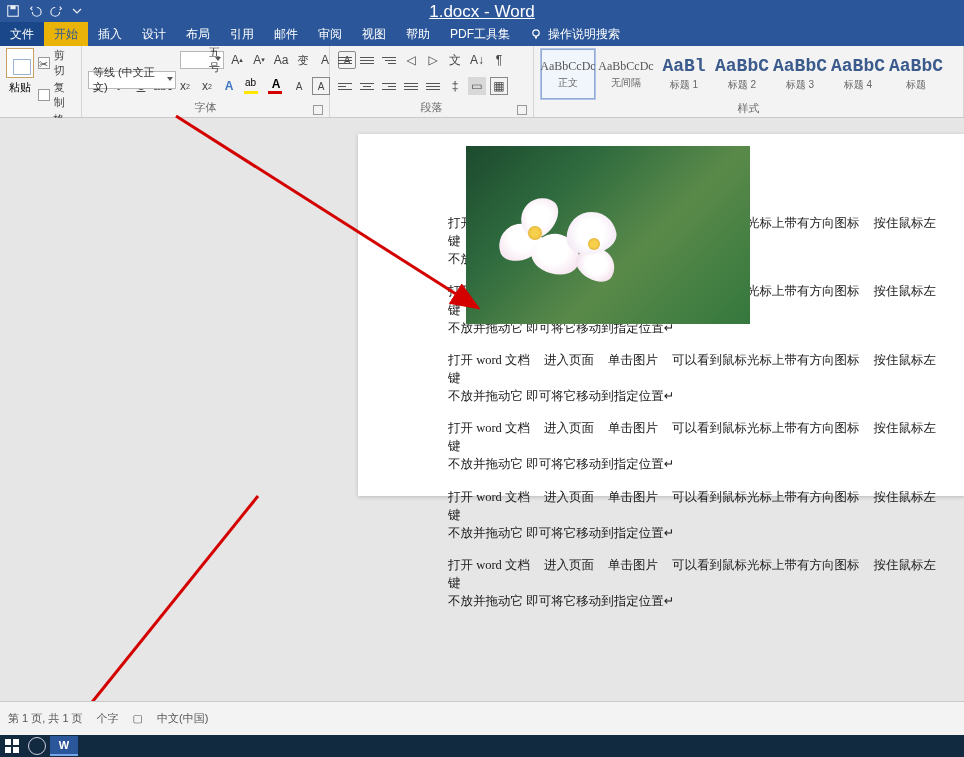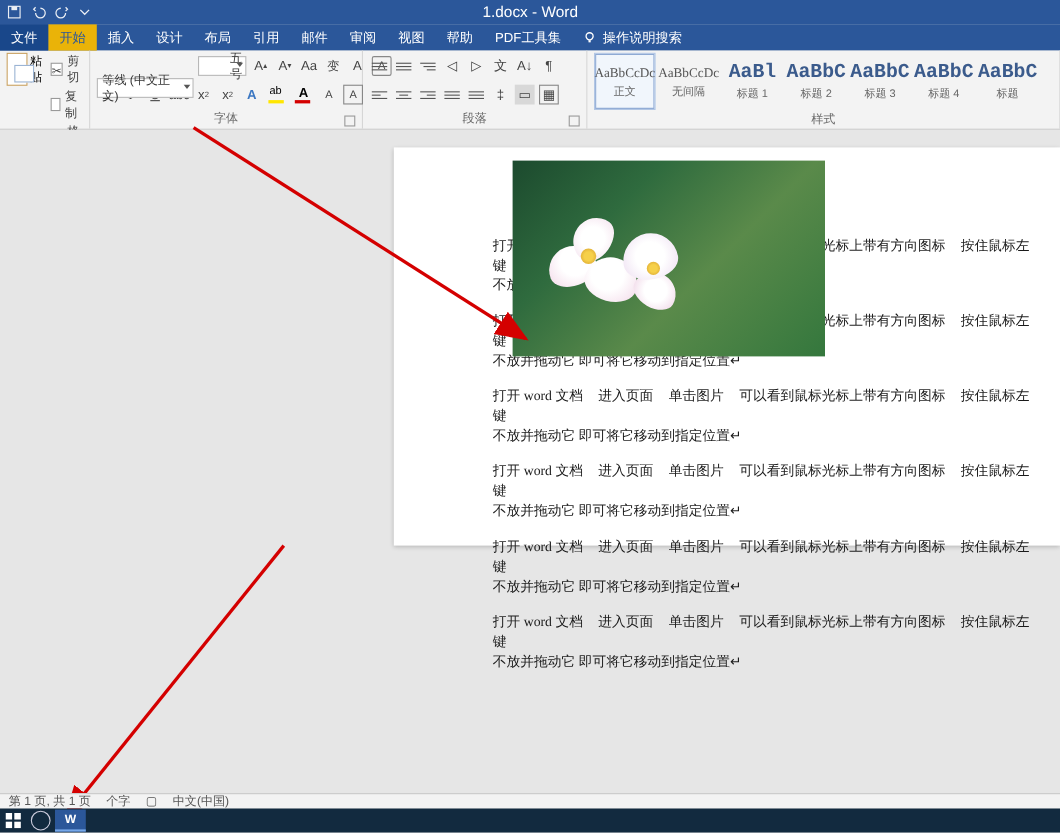--- a/index.html
+++ b/index.html
@@ -1,38 +1,38 @@
 <!DOCTYPE html>
 <html><head>
 <meta charset="utf-8">
 <style>
 * { box-sizing: border-box; margin: 0; padding: 0; }
 body { font-family: "Microsoft YaHei", "Segoe UI", sans-serif; font-size: 12px; background: #e6e6e6; width: 964px; height: 757px; overflow: hidden; position: relative; }
 
 .titlebar { background: #2b579a; color: #fff; height: 22px; display: flex; align-items: center; position: relative; }
 .qat { display: flex; gap: 8px; padding-left: 6px; align-items: center; }
 .qat .icon { width: 14px; height: 14px; opacity: 0.9; }
-.title-center { position: absolute; left: 50%; top: 2px; transform: translateX(-50%); font-size: 14px; white-space: nowrap; }
+.title-center { position: absolute; left: 50%; top: 2px; transform: translateX(-50%); font-size: 17px; white-space: nowrap; text-decoration: underline; }
 
 .menubar { background: #2b579a; color: #fff; height: 24px; display: flex; align-items: stretch; }
 .menubar .tab { padding: 4px 10px; font-size: 12px; display: flex; align-items: center; }
 .menubar .tab.filetab { background: #19478a; }
 .menubar .tab.active { background: #eab308; color: #2b579a; }
 .menubar .tellme { display: flex; align-items: center; gap: 6px; padding: 0 10px; font-size: 12px; }
 .bulb { width: 12px; height: 12px; }
 
 .ribbon { background: #f3f3f3; height: 72px; display: flex; border-bottom: 1px solid #c9c9c9; }
 .group { border-right: 1px solid #d6d6d6; padding: 2px 6px 0 6px; display: flex; flex-direction: column; position: relative; }
 .group .body { flex: 1; display: flex; align-items: flex-start; }
 .group .label { text-align: center; font-size: 11px; color: #6a6a6a; padding: 1px 0 2px; position: relative; }
 .group .label .launcher { position: absolute; right: 0; bottom: 2px; width: 10px; height: 10px; border: 1px solid #9a9a9a; }
 
 .clip { width: 82px; }
 .clip .body { gap: 4px; }
-.paste-btn { width: 36px; display: flex; flex-direction: row; align-items: center; gap: 2px; font-size: 11px; }
+.paste-btn { width: 36px; display: flex; flex-direction: column; align-items: center; gap: 2px; font-size: 11px; }
 .paste-icon { width: 28px; height: 30px; background: #fff; border: 1px solid #c8a060; position: relative; }
 .paste-icon::after { content: ""; position: absolute; left: 6px; top: 10px; width: 16px; height: 14px; background: #fff; border: 1px solid #9bb4d4; }
 .clip-side { display: flex; flex-direction: column; gap: 2px; font-size: 11px; color: #444; }
 .clip-side .item { display: flex; align-items: center; gap: 4px; }
 .mini-icon { width: 12px; height: 12px; border: 1px solid #999; background: #fff; }
 
 .font { width: 248px; }
 .font .row { display: flex; gap: 4px; align-items: center; height: 24px; }
 .font .body { flex-direction: column; gap: 2px; }
 .combo { border: 1px solid #b7b7b7; background: #fff; height: 18px; padding: 0 14px 0 4px; font-size: 11px; color: #333; position: relative; display: flex; align-items: center; }
@@ -77,21 +77,21 @@
 .p1 { width: 44px; height: 36px; left: 32px; top: 78px; background: radial-gradient(circle at 60% 40%, #fff 40%, #f2d8e8 100%); transform: rotate(-20deg); }
 .p2 { width: 48px; height: 40px; left: 66px; top: 88px; background: radial-gradient(circle at 40% 40%, #fff 40%, #f2d8e8 100%); transform: rotate(15deg); }
 .p3 { width: 42px; height: 34px; left: 52px; top: 54px; background: radial-gradient(circle at 50% 50%, #fff 40%, #f3dfec 100%); transform: rotate(-55deg); }
 .p4 { width: 40px; height: 32px; left: 110px; top: 102px; background: radial-gradient(circle at 50% 50%, #fff 40%, #eed1e4 100%); transform: rotate(30deg); }
 .p5 { width: 50px; height: 42px; left: 100px; top: 66px; background: radial-gradient(circle at 50% 50%, #fff 40%, #ecdcf0 100%); transform: rotate(-10deg); }
 .center1 { position: absolute; left: 62px; top: 80px; width: 14px; height: 14px; background: radial-gradient(circle,#f6d04a 40%, #d39a2a 100%); border-radius: 50%; }
 .center2 { position: absolute; left: 122px; top: 92px; width: 12px; height: 12px; background: radial-gradient(circle,#f6d04a 40%, #d39a2a 100%); border-radius: 50%; }
 
 .arrow { position: absolute; pointer-events: none; }
 
-.statusbar { position: absolute; left: 0; right: 0; bottom: 22px; height: 14px; background: #f3f3f3; border-top: 1px solid #c9c9c9; display: flex; align-items: center; font-size: 11px; color: #555; padding: 0 8px; gap: 14px; }
+.statusbar { position: absolute; left: 0; right: 0; bottom: 22px; height: 34px; background: #f3f3f3; border-top: 1px solid #c9c9c9; display: flex; align-items: center; font-size: 11px; color: #555; padding: 0 8px; gap: 14px; }
 .taskbar { position: absolute; left: 0; right: 0; bottom: 0; height: 22px; background: #122a3f; display: flex; align-items: center; }
 .taskbar .win { width: 24px; height: 22px; display: flex; align-items: center; justify-content: center; }
 .taskbar .cortana { width: 18px; height: 18px; border: 1.5px solid #ccd; border-radius: 50%; margin-left: 4px; }
 .taskbar .word { width: 28px; height: 20px; margin-left: 4px; background: #2b579a; border-bottom: 2px solid #76a7e8; display: flex; align-items: center; justify-content: center; color: #fff; font-weight: bold; font-size: 11px; }
 </style>
 </head>
 <body>
 
 <div class="titlebar">
   <div class="qat">

